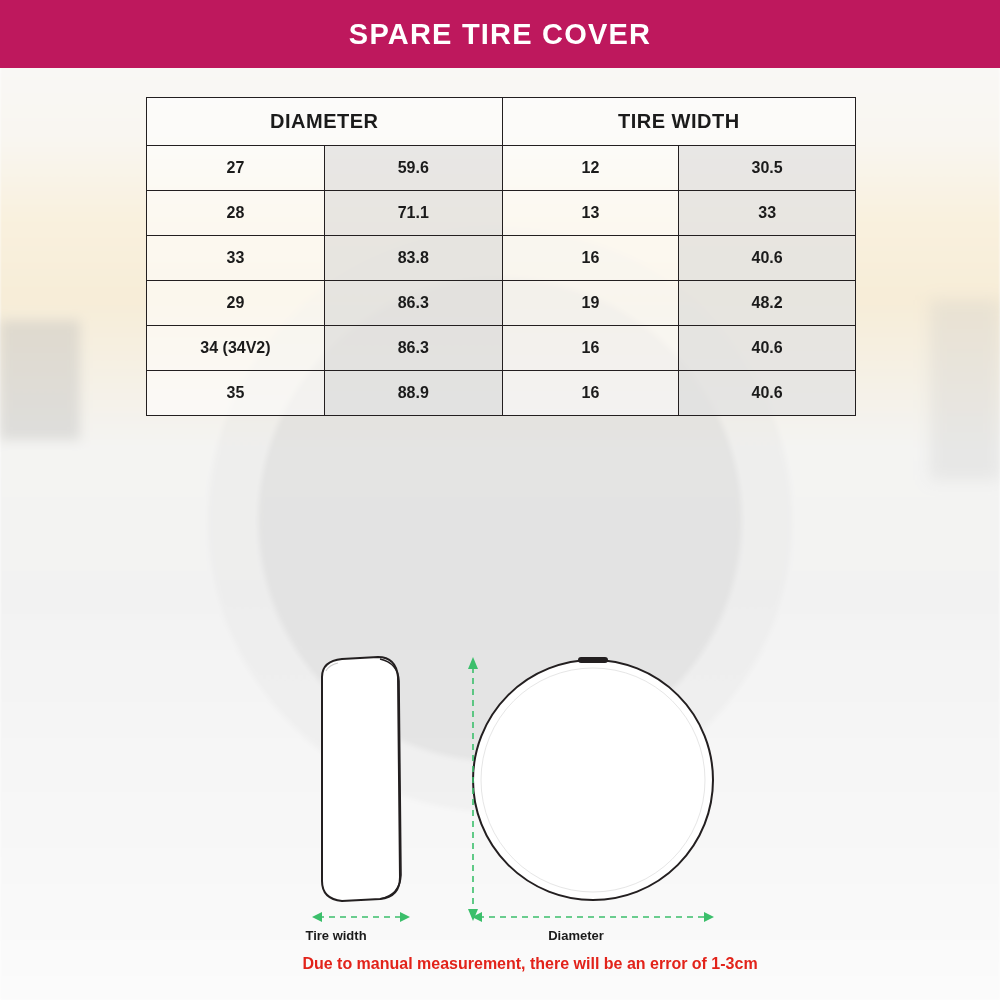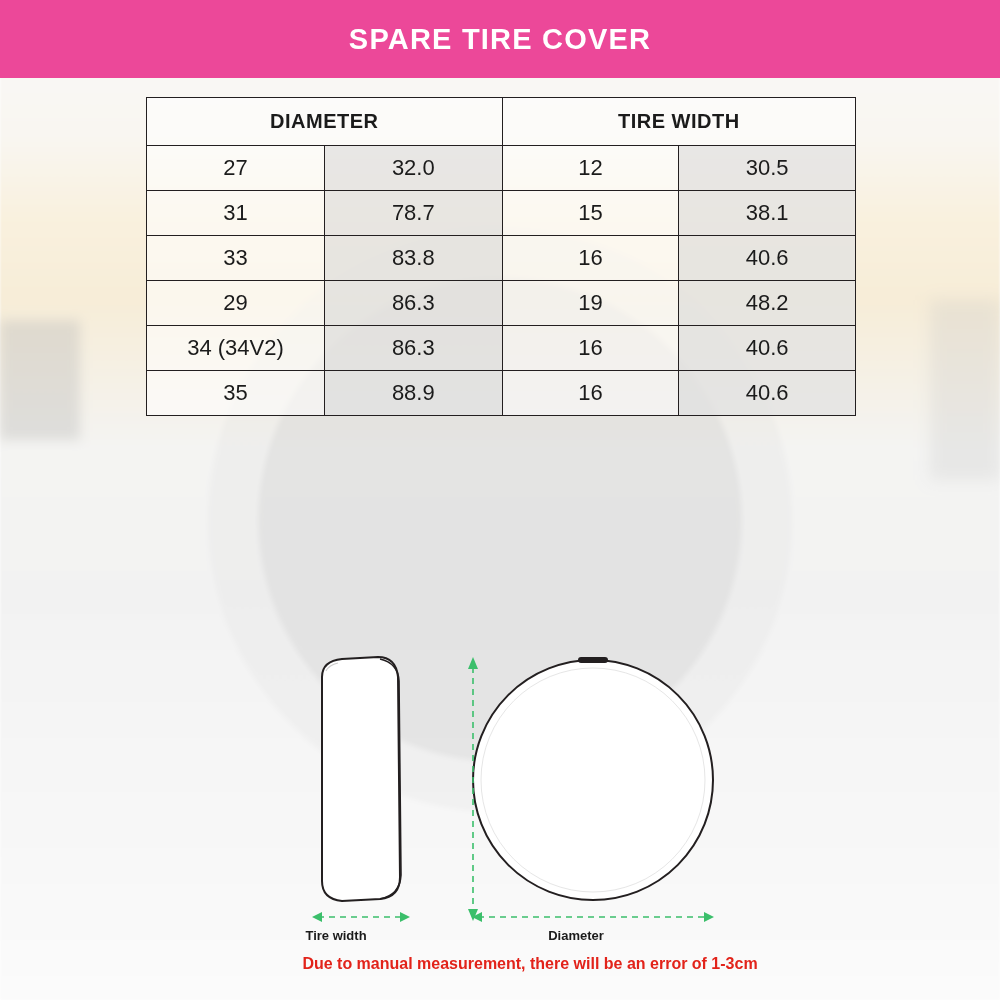--- a/index.html
+++ b/index.html
@@ -52,22 +52,22 @@
     left: 0; top: 0;
     width: 1000px; height: 1000px;
     background: rgba(255,255,255,0.62);
   }
 
   
   .header {
     position: absolute;
     left: 0; top: 0;
     width: 1000px;
-    height: 78px;
-    background: #ec4899;
+    height: 68px;
+    background: #be185d;
     display: flex;
     align-items: center;
     justify-content: center;
     z-index: 5;
   }
   .header-title {
     color: #ffffff;
     font-size: 29px;
     font-weight: bold;
     letter-spacing: 1.2px;
@@ -82,23 +82,23 @@
     z-index: 4;
   }
   table.size-table {
     border-collapse: collapse;
     width: 710px;
     background: transparent;
   }
   table.size-table td, table.size-table th {
     border: 1px solid #231f20;
     text-align: center;
-    font-size: 22px;
+    font-size: 16px;
     color: #1b1b1b;
-    font-weight: normal;
+    font-weight: bold;
     height: 44px;
     padding: 0;
   }
   table.size-table th.group-head {
     font-size: 20px;
     font-weight: bold;
     letter-spacing: 0.5px;
     height: 47px;
   }
   table.size-table th.sub-head {
@@ -169,29 +169,29 @@
   <table class="size-table">
     <thead>
       <tr>
         <th class="col-a plain group-head" colspan="2">DIAMETER</th>
         <th class="col-c plain group-head" colspan="2">TIRE WIDTH</th>
       </tr>
     </thead>
     <tbody>
       <tr>
         <td class="col-a plain">27</td>
-        <td class="col-b shade">32.0</td>
+        <td class="col-b shade">59.6</td>
         <td class="col-c plain">12</td>
         <td class="col-d shade">30.5</td>
       </tr>
       <tr>
-        <td class="col-a plain">31</td>
-        <td class="col-b shade">78.7</td>
-        <td class="col-c plain">15</td>
-        <td class="col-d shade">38.1</td>
+        <td class="col-a plain">28</td>
+        <td class="col-b shade">71.1</td>
+        <td class="col-c plain">13</td>
+        <td class="col-d shade">33</td>
       </tr>
       <tr>
         <td class="col-a plain">33</td>
         <td class="col-b shade">83.8</td>
         <td class="col-c plain">16</td>
         <td class="col-d shade">40.6</td>
       </tr>
       <tr>
         <td class="col-a plain">29</td>
         <td class="col-b shade">86.3</td>

